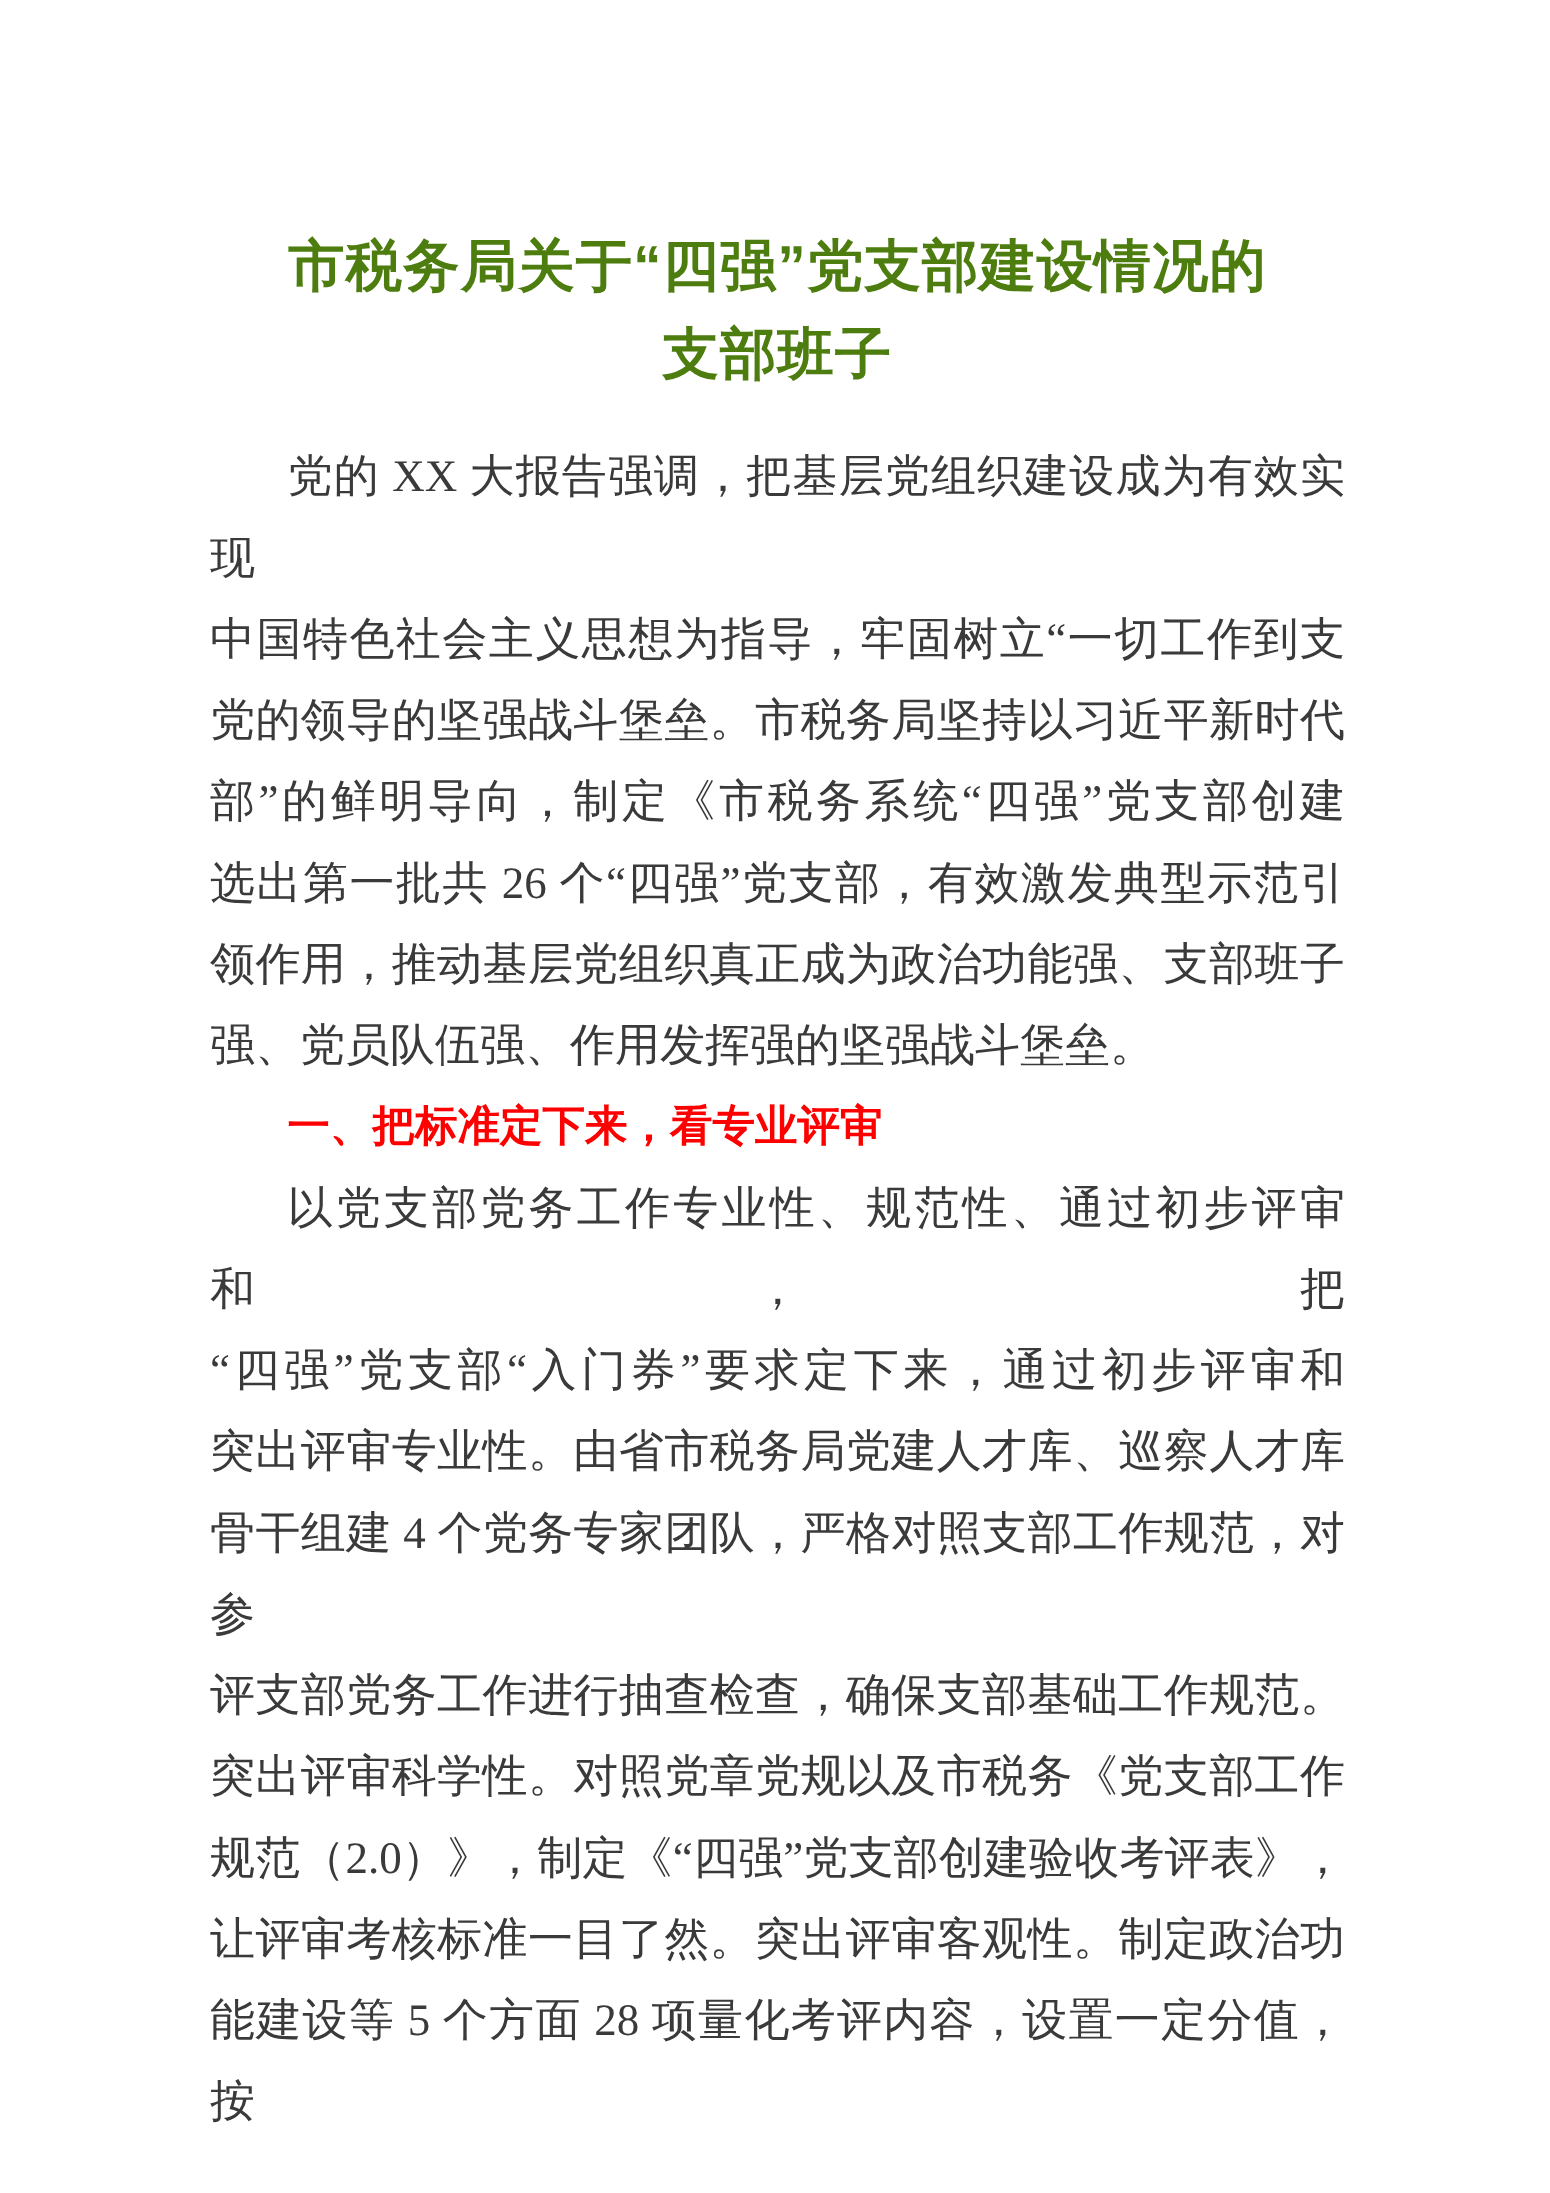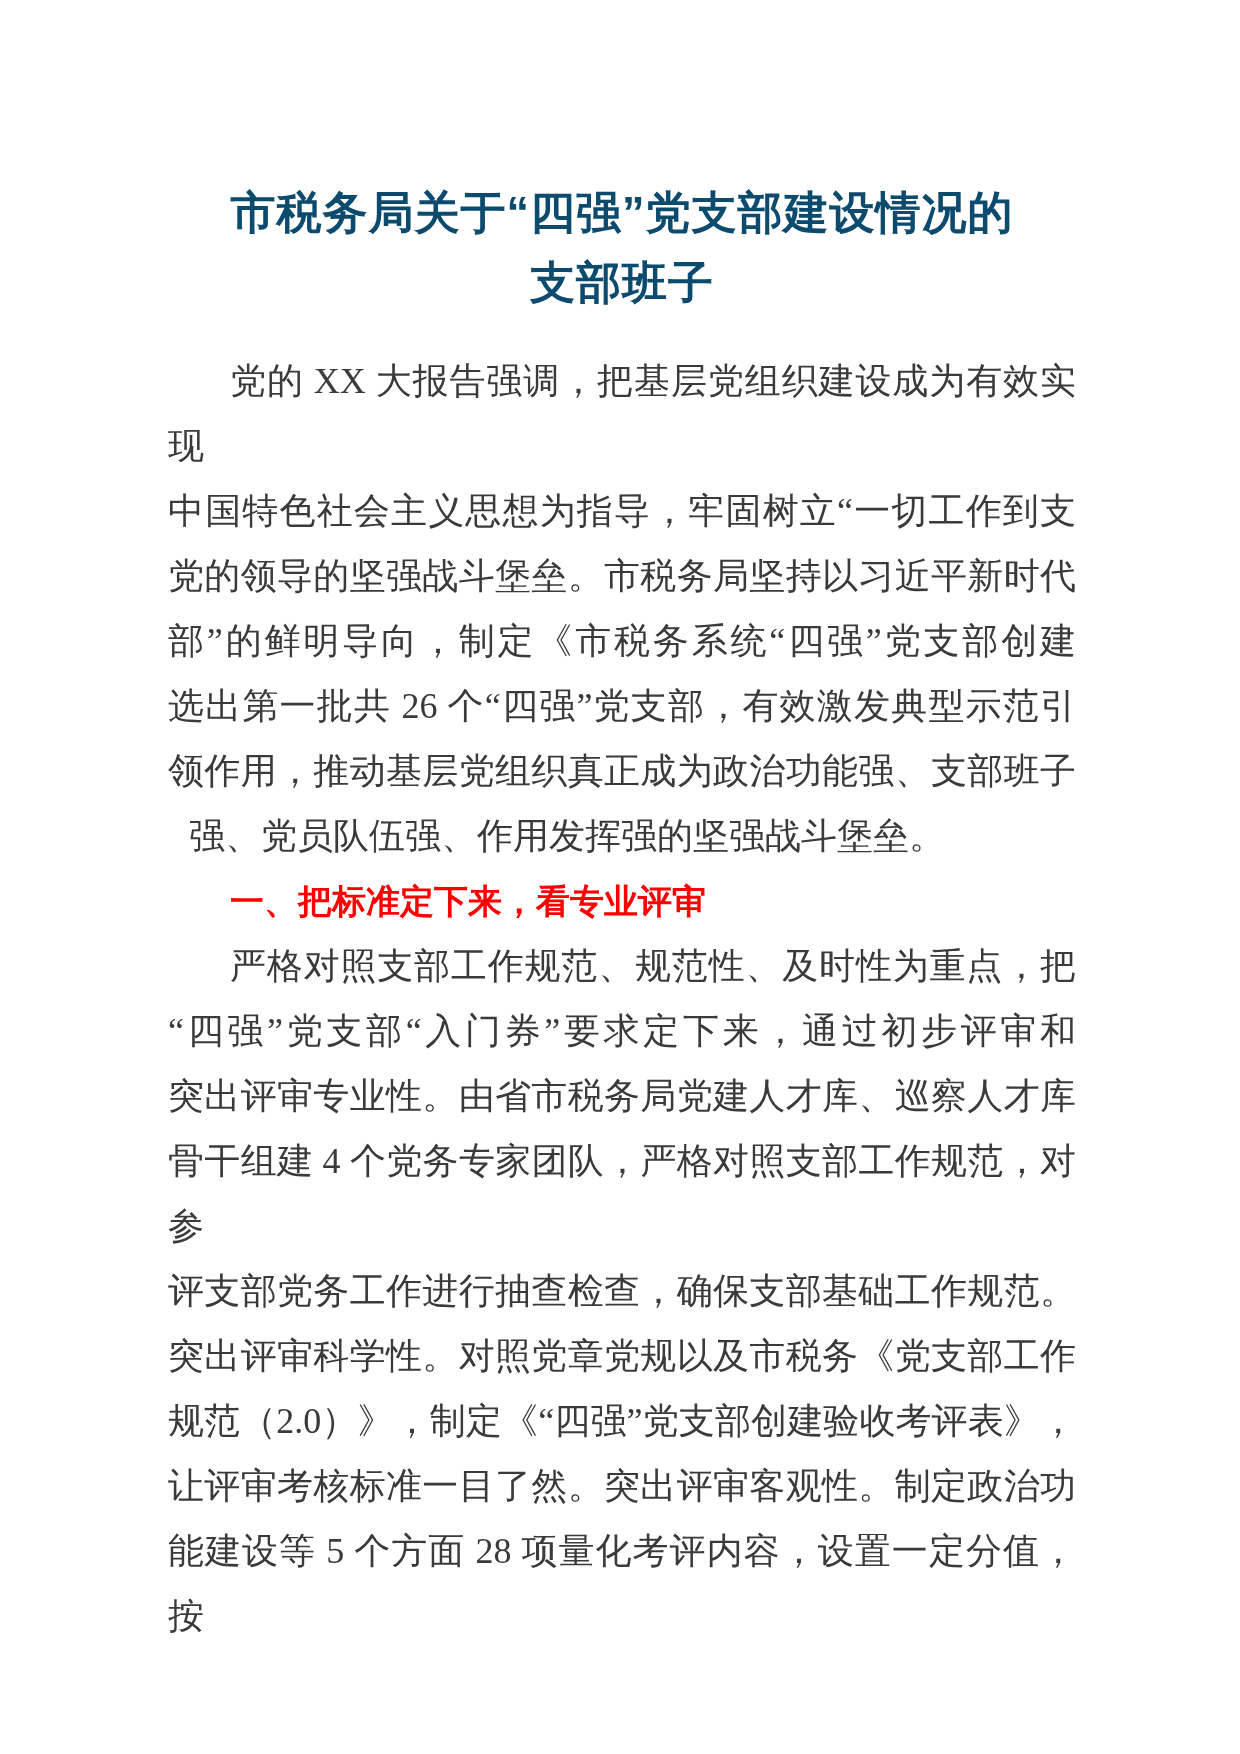--- a/index.html
+++ b/index.html
@@ -19,40 +19,39 @@
     background: #ffffff;
     padding: 178px 164px 0 168px;
   }
   .doc-title {
     margin: 0 0 31px 0;
     font-family: "Liberation Sans", "DejaVu Sans", sans-serif;
     font-weight: 700;
     font-size: 45px;
     line-height: 70px;
     letter-spacing: 1px;
-    color: #0c4a6e;
+    color: #4d7c0f;
     text-align: center;
   }
   .title-line { display: block; }
   .para {
     margin: 0;
     font-family: "Liberation Serif", "DejaVu Serif", serif;
     font-size: 36px;
     line-height: 65px;
     color: #3a3a3a;
   }
   .line {
     text-align: justify;
     text-align-last: justify;
   }
   .line.indent { text-indent: 62px; }
   .line.flush {
     text-align: left;
     text-align-last: left;
-    margin-left: 21px;
   }
   .section-heading {
     margin: 0;
     font-family: Liberation Serif, serif;
     font-weight: 700;
     font-size: 34px;
     line-height: 65px;
     color: #fe0000;
     text-indent: 62px;
     text-align: left;
@@ -74,21 +73,21 @@
     <div class="line">党的领导的坚强战斗堡垒。市税务局坚持以习近平新时代</div>
     <div class="line">部”的鲜明导向，制定《市税务系统“四强”党支部创建</div>
     <div class="line">选出第一批共 26 个“四强”党支部，有效激发典型示范引</div>
     <div class="line">领作用，推动基层党组织真正成为政治功能强、支部班子</div>
     <div class="line flush">强、党员队伍强、作用发挥强的坚强战斗堡垒。</div>
   </div>
 
   <h2 class="section-heading">一、把标准定下来，看专业评审</h2>
 
   <div class="para">
-    <div class="line indent">严格对照支部工作规范、规范性、及时性为重点，把</div>
+    <div class="line indent">以党支部党务工作专业性、规范性、通过初步评审和，把</div>
     <div class="line">“四强”党支部“入门券”要求定下来，通过初步评审和</div>
     <div class="line">突出评审专业性。由省市税务局党建人才库、巡察人才库</div>
     <div class="line">骨干组建 4 个党务专家团队，严格对照支部工作规范，对参</div>
     <div class="line">评支部党务工作进行抽查检查，确保支部基础工作规范。</div>
     <div class="line">突出评审科学性。对照党章党规以及市税务《党支部工作</div>
     <div class="line">规范（2.0）》，制定《“四强”党支部创建验收考评表》，</div>
     <div class="line">让评审考核标准一目了然。突出评审客观性。制定政治功</div>
     <div class="line">能建设等 5 个方面 28 项量化考评内容，设置一定分值，按</div>
   </div>
 

